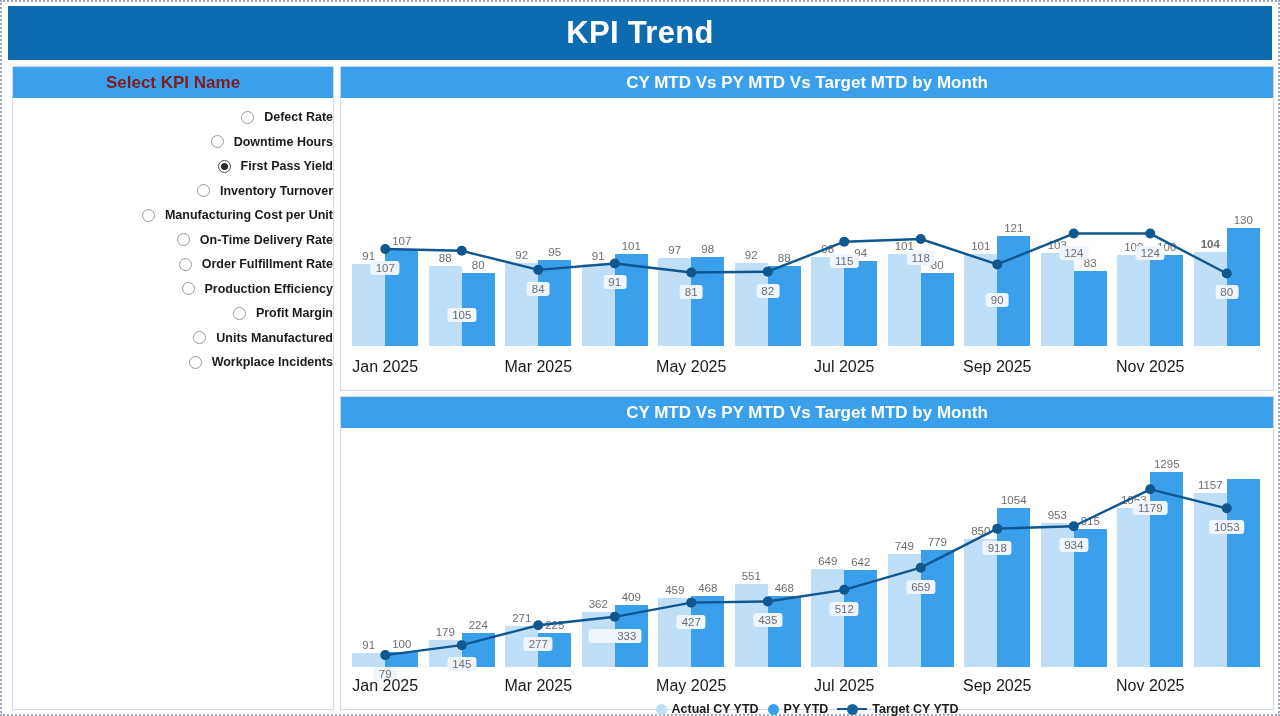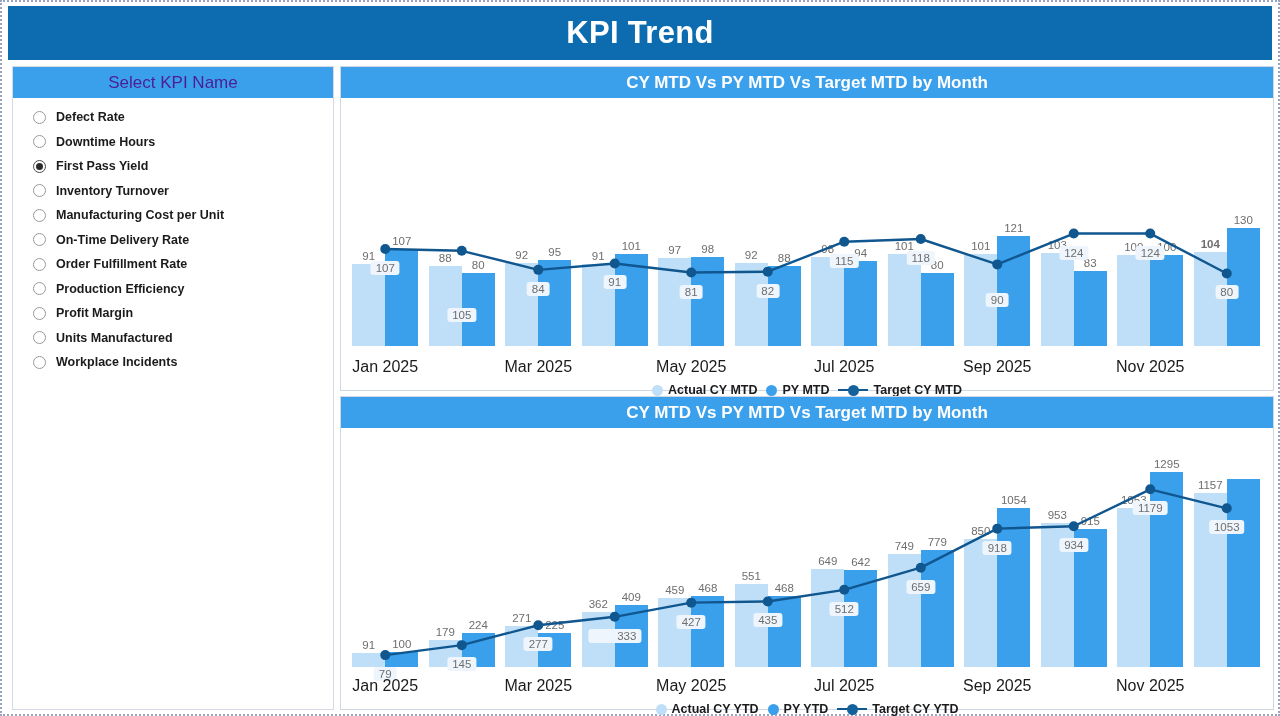--- a/index.html
+++ b/index.html
@@ -33,27 +33,28 @@
     position: absolute; left: 10px; top: 64px;
     width: 322px; height: 644px;
     background: #ffffff;
     border: 1px solid #d7d9e6;
   }
   .slicer-header {
     height: 31px; background: #3ba0ec;
     display: flex; align-items: center; justify-content: center;
   }
   .slicer-header .t {
-    color: #4c1d95; font-size: 17px; font-weight: normal;
+    color: #7f1d1d; font-size: 17px; font-weight: bold;
   }
   .slicer-list { padding: 7px 0 0 0; }
   .slicer-item {
     display: flex; align-items: center;
     height: 24.5px; padding-left: 20px;
     cursor: pointer;
+    justify-content: flex-end;
   }
   .radio {
     width: 13px; height: 13px; border-radius: 50%;
     border: 1.4px solid #9a9a9a; background: #ffffff;
     flex: 0 0 auto; margin-right: 10px;
     display: flex; align-items: center; justify-content: center;
   }
   .radio.sel { border-color: #4a4a4a; }
   .radio.sel::after {
     content: ""; width: 7px; height: 7px; border-radius: 50%;
@@ -294,36 +295,20 @@
         <div class="tlabel" style="left: 885.75px; top: 187.467px;">80</div>
       </div>
     <div class="xaxis" id="xaxis1">
         <div class="xtick" style="left: 44.25px;">Jan 2025</div>
         <div class="xtick" style="left: 197.25px;">Mar 2025</div>
         <div class="xtick" style="left: 350.25px;">May 2025</div>
         <div class="xtick" style="left: 503.25px;">Jul 2025</div>
         <div class="xtick" style="left: 656.25px;">Sep 2025</div>
         <div class="xtick" style="left: 809.25px;">Nov 2025</div>
       </div>
-    <div class="legend" id="legend1">
-        <div class="lg">
-          <span class="dot" style="background: rgb(190, 223, 247);"></span>
-          <span class="txt">Actual CY MTD</span>
-        </div>
-        <div class="lg">
-          <span class="dot" style="background: rgb(59, 160, 236);"></span>
-          <span class="txt">PY MTD</span>
-        </div>
-        <div class="lg">
-          <span class="lineMark">
-            <span class="d"></span>
-          </span>
-          <span class="txt">Target CY MTD</span>
-        </div>
-      </div>
   </div>
 
   <div class="card" id="card2">
     <div class="card-header">
       <div class="t">CY MTD Vs PY MTD Vs Target MTD by Month</div>
     </div>
     <div class="plot" id="plot2">
         <div class="bar actual" style="left: 11.25px; width: 33px; height: 13.715px; bottom: 8px;"></div>
         <div class="vlabel" style="left: 27.75px; bottom: 23.715px;">91</div>
         <div class="bar actual" style="left: 87.75px; width: 33px; height: 26.9779px; bottom: 8px;"></div>

